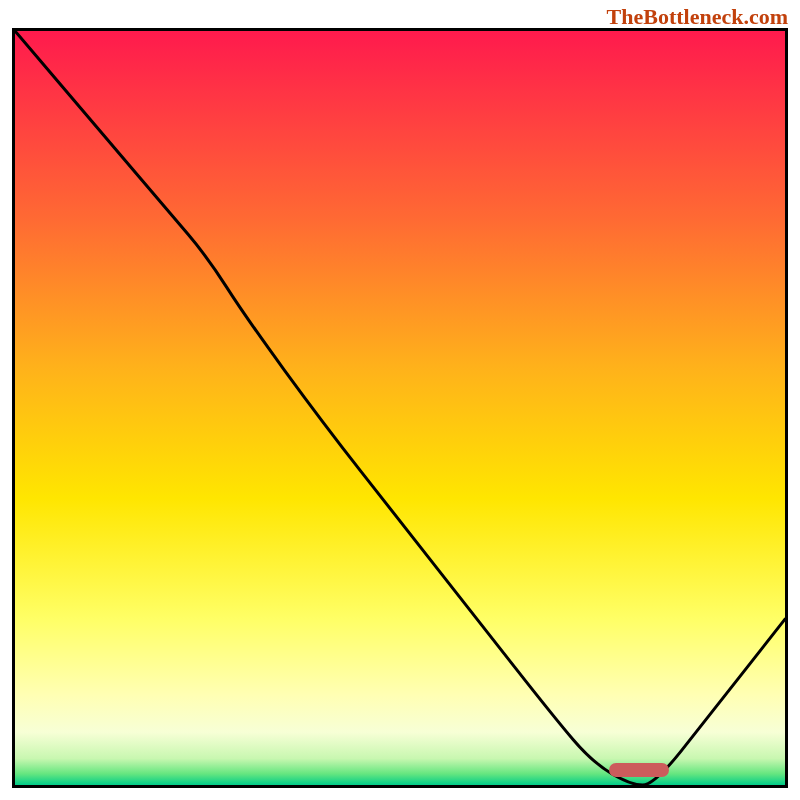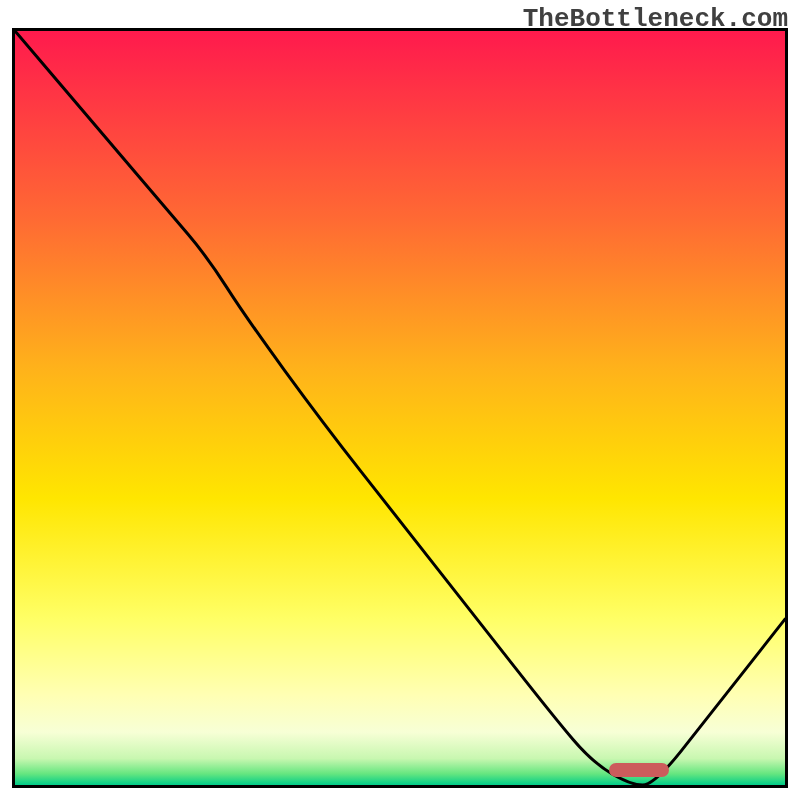--- a/index.html
+++ b/index.html
@@ -18,24 +18,24 @@
     width: 776px;
     height: 760px;
     border: 3px solid #000;
     box-sizing: border-box;
     overflow: hidden;
   }
   .attribution {
     position: absolute;
     top: 4px;
     right: 12px;
-    font-size: 26px;
+    font-size: 22px;
     font-weight: bold;
-    color: #404040;
-    font-family: Liberation Mono, monospace;
+    color: #c2410c;
+    font-family: Liberation Serif, serif;
   }
   svg.gradient {
     position: absolute;
     inset: 0;
     width: 100%;
     height: 100%;
     display: block;
   }
   svg.curve {
     position: absolute;

